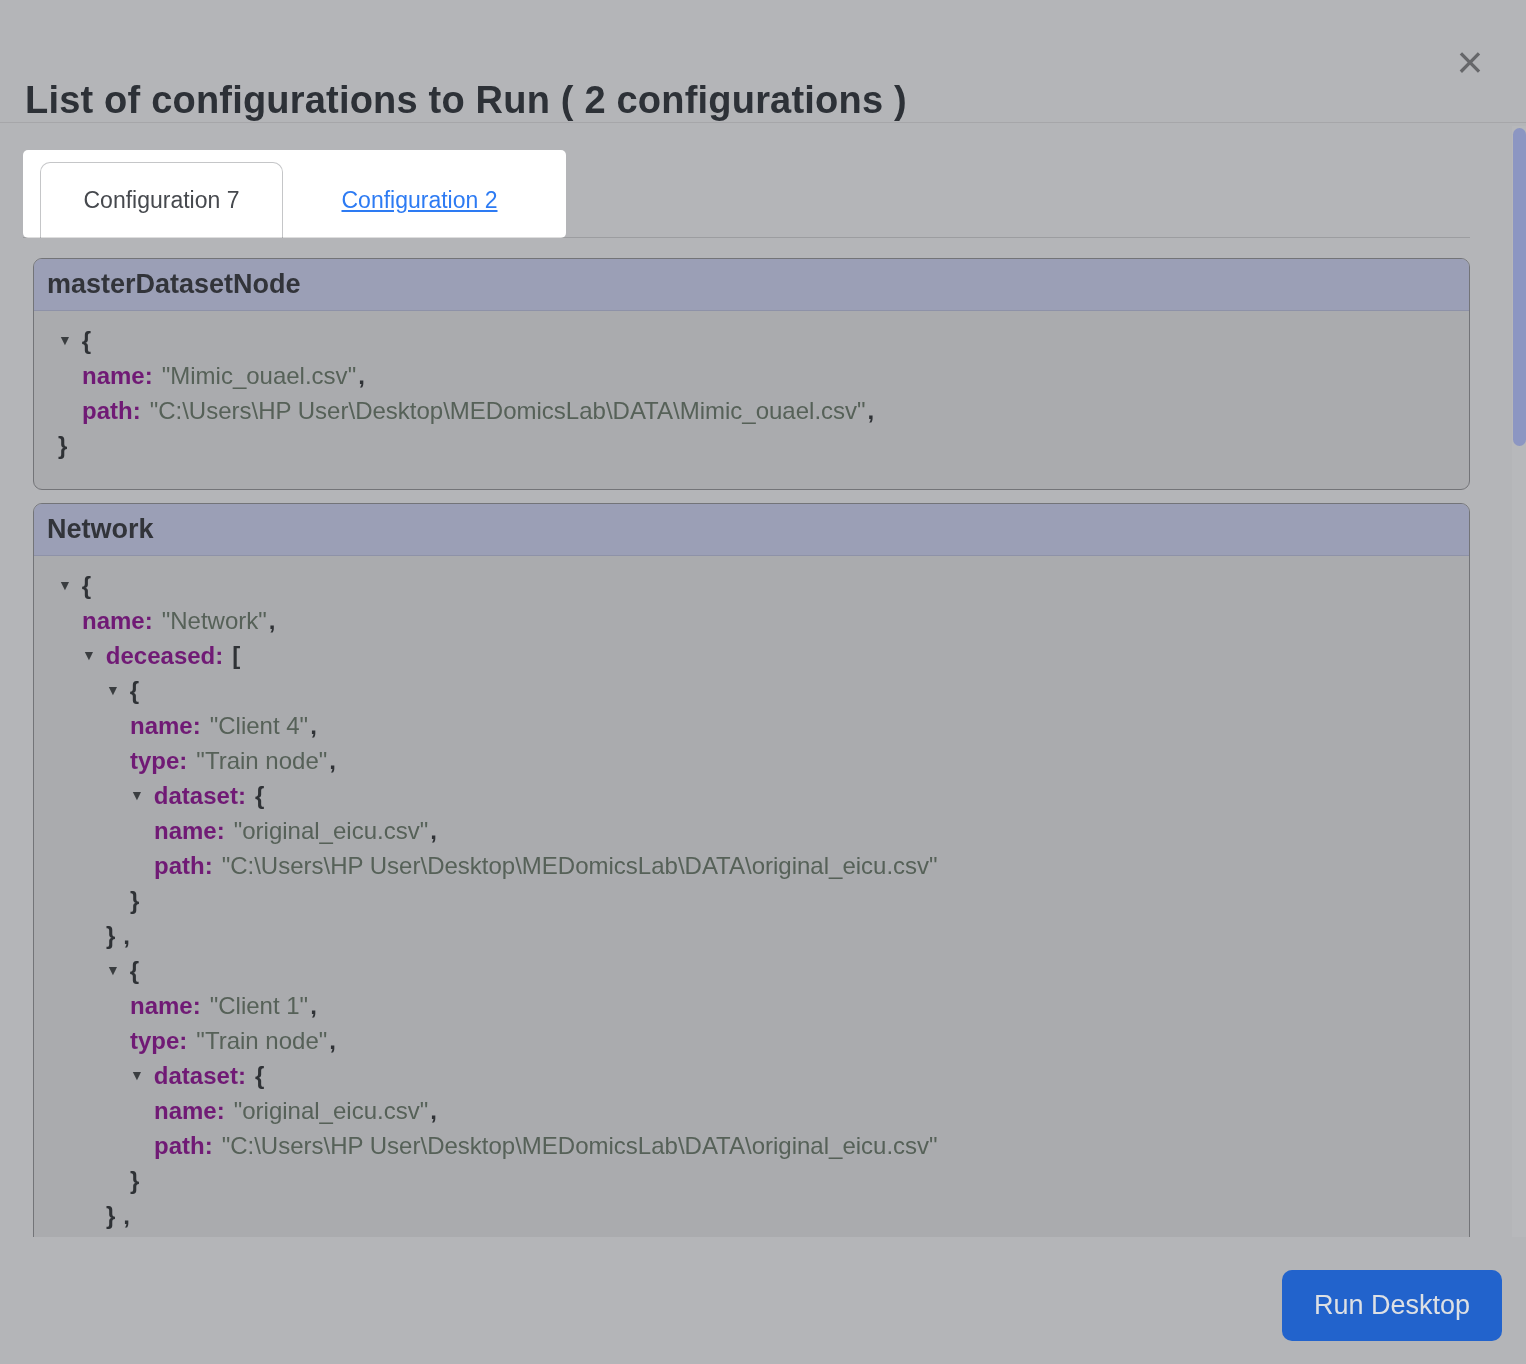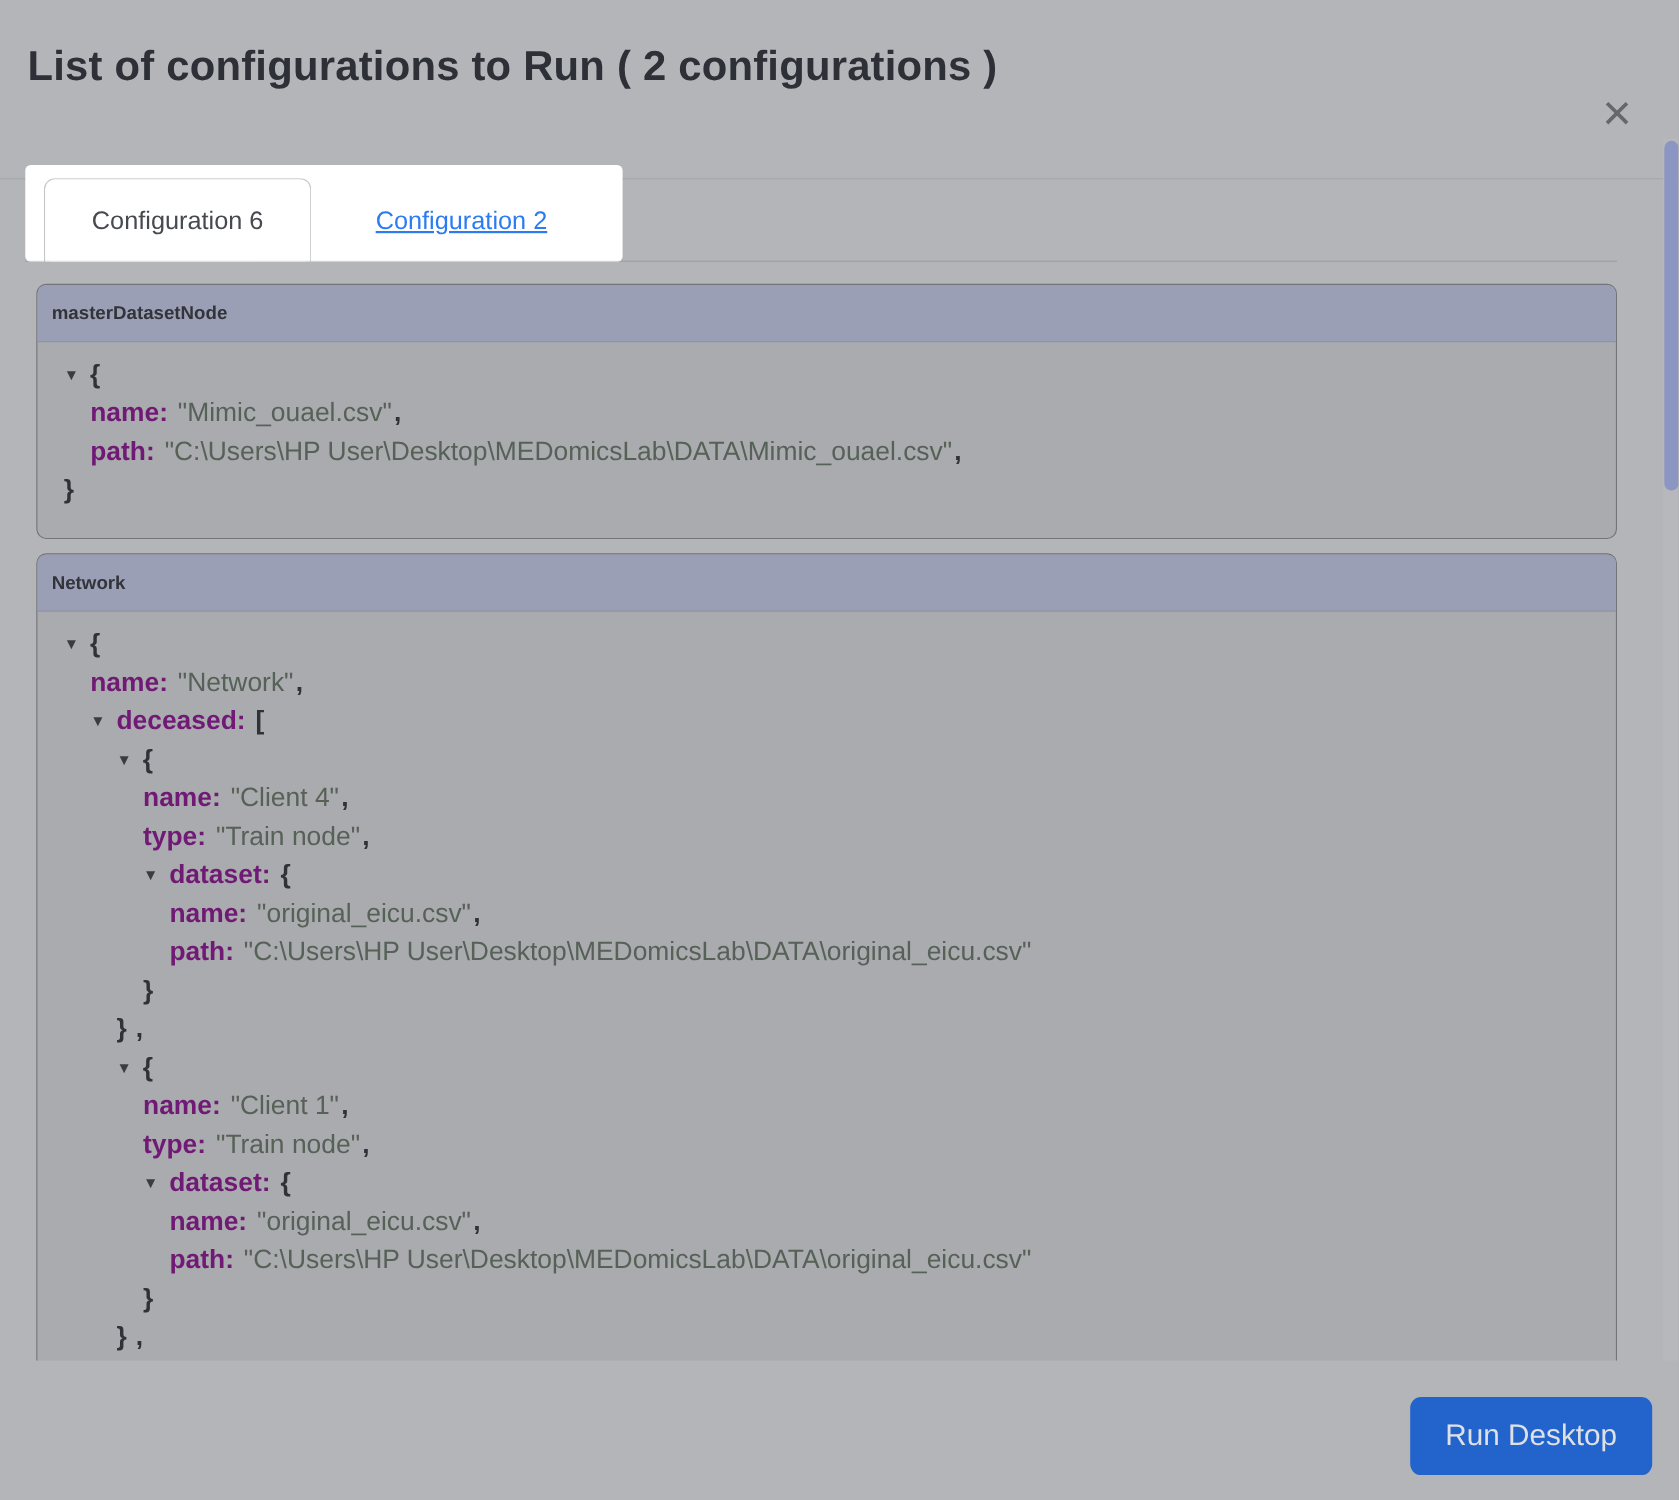--- a/index.html
+++ b/index.html
@@ -4,21 +4,21 @@
 <style>
   html,body{margin:0;padding:0;background:#b4b5b8;}
   .screen{
     position:relative;width:1526px;height:1364px;overflow:hidden;
     background:#b4b5b8;font-family:"Liberation Sans",sans-serif;
   }
   
   .modal-header{
     position:absolute;top:0;left:0;width:1526px;height:123px;
     border-bottom:1px solid #a6a6a9;box-sizing:border-box;
-    display:flex;align-items:flex-start;padding-left:25px;margin-top:40px;
+    display:flex;align-items:flex-end;padding-left:25px;
   }
   .modal-title{
     font-size:38px;font-weight:600;color:#2d3137;margin:0;letter-spacing:.2px;
   }
   .close-btn{
     position:absolute;top:30px;right:24px;width:64px;height:64px;
     background:none;border:none;cursor:pointer;
     font-size:46px;font-weight:300;color:#66676a;line-height:64px;padding:0;
   }
   
@@ -45,21 +45,21 @@
   
   .panels{position:absolute;left:33px;top:134px;width:1437px;}
   .panel{
     border:1px solid #737478;border-radius:9px;background:#aaabae;
     overflow:hidden;margin-bottom:13px;box-sizing:border-box;
   }
   .panel-first{height:232px;}
   .panel-header{
     height:52px;background:#9b9fb6;border-bottom:1px solid #8e92a8;
     display:flex;align-items:center;padding-left:13px;
-    font-size:17px;font-weight:700;color:#32343a;box-sizing:border-box;
+    font-size:27px;font-weight:700;color:#32343a;box-sizing:border-box;
   }
   .panel-body{padding:12px 14px 0 14px;}
   .json-line{
     height:35px;display:flex;align-items:center;font-size:24px;white-space:pre;
   }
   .arrow{font-size:14px;color:#3a3d40;margin-right:10px;line-height:35px;}
   .k{font-weight:700;color:#701a75;margin-right:9px;}
   .k::after{content:":";}
   .v{color:#566158;}
   .v::before,.v::after{content:'"';}
@@ -90,21 +90,21 @@
 <div class="screen">
 
   <header class="modal-header">
     <h1 class="modal-title">List of configurations to Run ( 2 configurations )</h1>
     <button class="close-btn">×</button>
   </header>
 
   <div class="modal-body">
     <div class="tabs-highlight">
       <nav id="tabs">
-          <button class="tab active">Configuration 6</button>
+          <button class="tab active">Configuration 7</button>
           <button class="tab inactive">Configuration 2</button>
         </nav>
     </div>
     <div class="tabs-underline"></div>
     <div class="panels" id="panels">
         <section class="panel panel-first">
           <header class="panel-header">masterDatasetNode</header>
           <div class="panel-body">
             <div class="json-line" style="padding-left: 10px;"><span class="arrow">▼</span><span class="p">{</span></div>
             <div class="json-line" style="padding-left: 34px;"><span class="k">name</span><span class="v">Mimic_ouael.csv</span><span class="comma">,</span></div>

